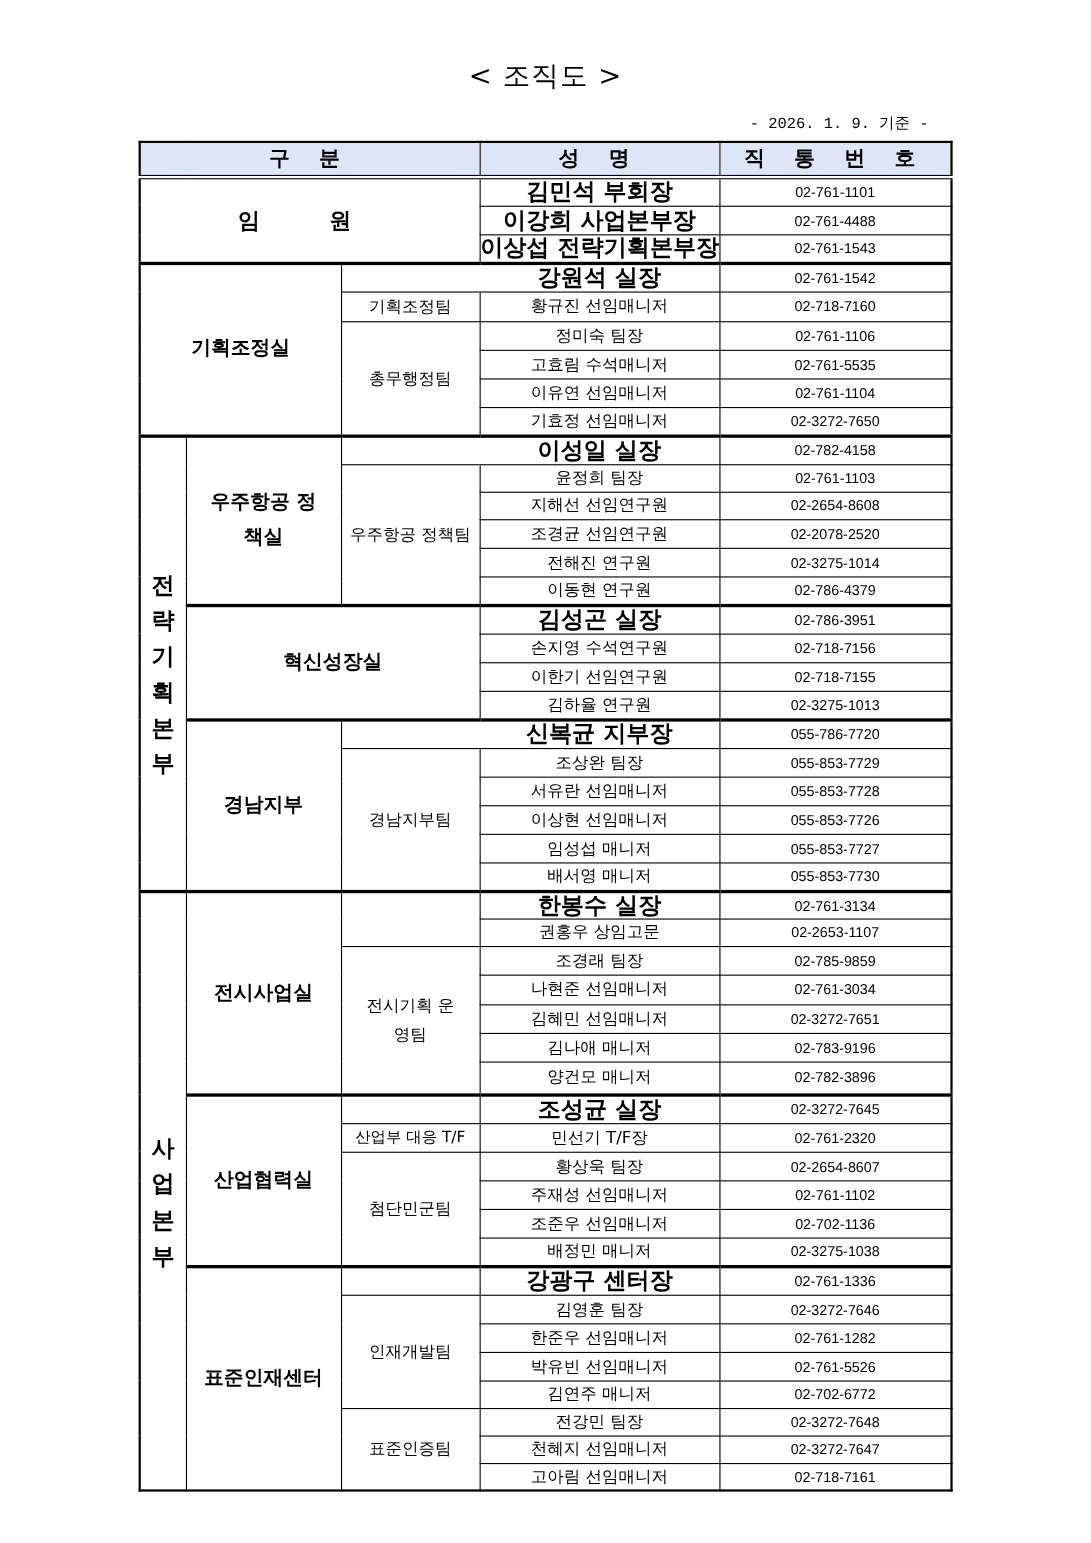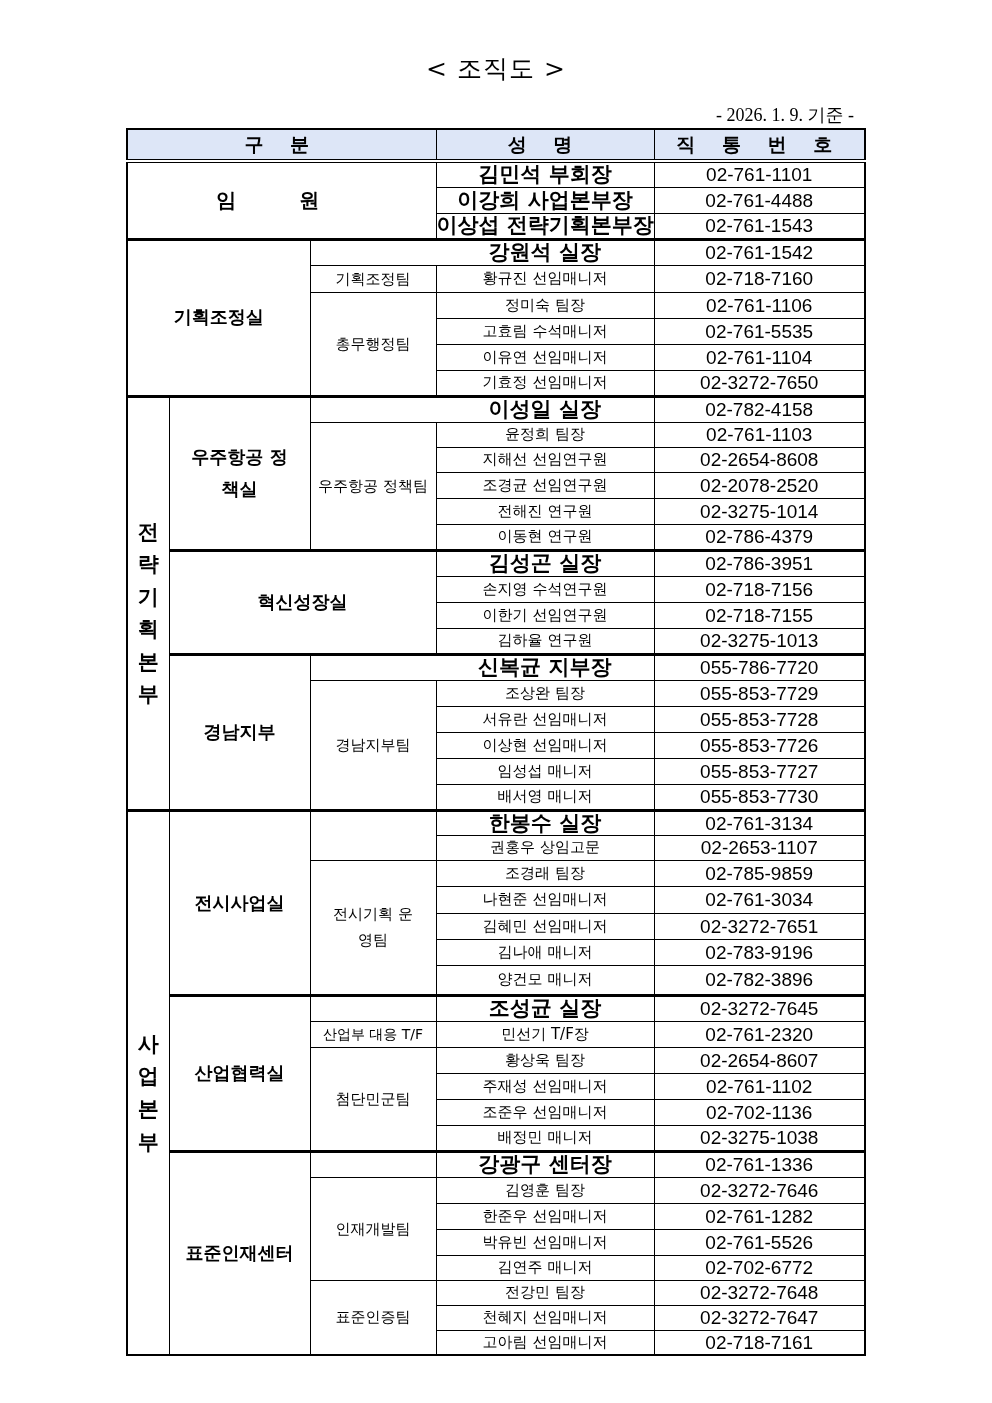--- a/index.html
+++ b/index.html
@@ -1,22 +1,22 @@
 <!DOCTYPE html>
 <html><head>
 <meta charset="utf-8">
 <style>
   html,body{margin:0;padding:0;background:#ffffff;}
   body{width:992px;height:1403px;position:relative;font-family:"DejaVu Sans","Liberation Sans",sans-serif;color:#000;}
   .title{position:absolute;top:52px;left:0;width:992px;text-align:center;font-family:"DejaVu Serif","Liberation Serif",serif;font-size:25px;letter-spacing:1px;}
-  .asof{position:absolute;top:103px;right:138px;font-size:18px;font-family:Liberation Serif, serif;}
+  .asof{position:absolute;top:103px;right:148px;font-size:14px;font-family:Liberation Mono, monospace;}
   table{position:absolute;top:128px;left:126px;width:738px;border-collapse:collapse;table-layout:fixed;border:2px solid #000;}
   td,th{border:1px solid #000;text-align:center;vertical-align:middle;padding:0;font-size:15px;line-height:1;overflow:hidden;white-space:nowrap;}
   th{background:#dde6f7;font-size:19px;font-weight:bold;letter-spacing:10px;height:29px;border-bottom:4px double #000;margin-top:32px;}
-  td.phone{font-family:"Liberation Sans",sans-serif;font-size:19px;}
+  td.phone{font-family:"Liberation Sans",sans-serif;font-size:13px;}
   td.bold{font-weight:bold;font-size:21px;}
   td.name{font-size:15px;}
   td.div{font-weight:bold;font-size:18px;white-space:normal;line-height:1.8;}
   td.vert{font-weight:bold;font-size:21px;white-space:normal;line-height:1.55;width:40px;}
   td.team{font-size:15px;white-space:normal;line-height:1.75;}
   tr.sec td{border-top:3px solid #000;}
   .vtxt{display:inline-block;width:1em;word-break:break-all;margin-top:20px;}
 </style>
 </head>
 <body>

